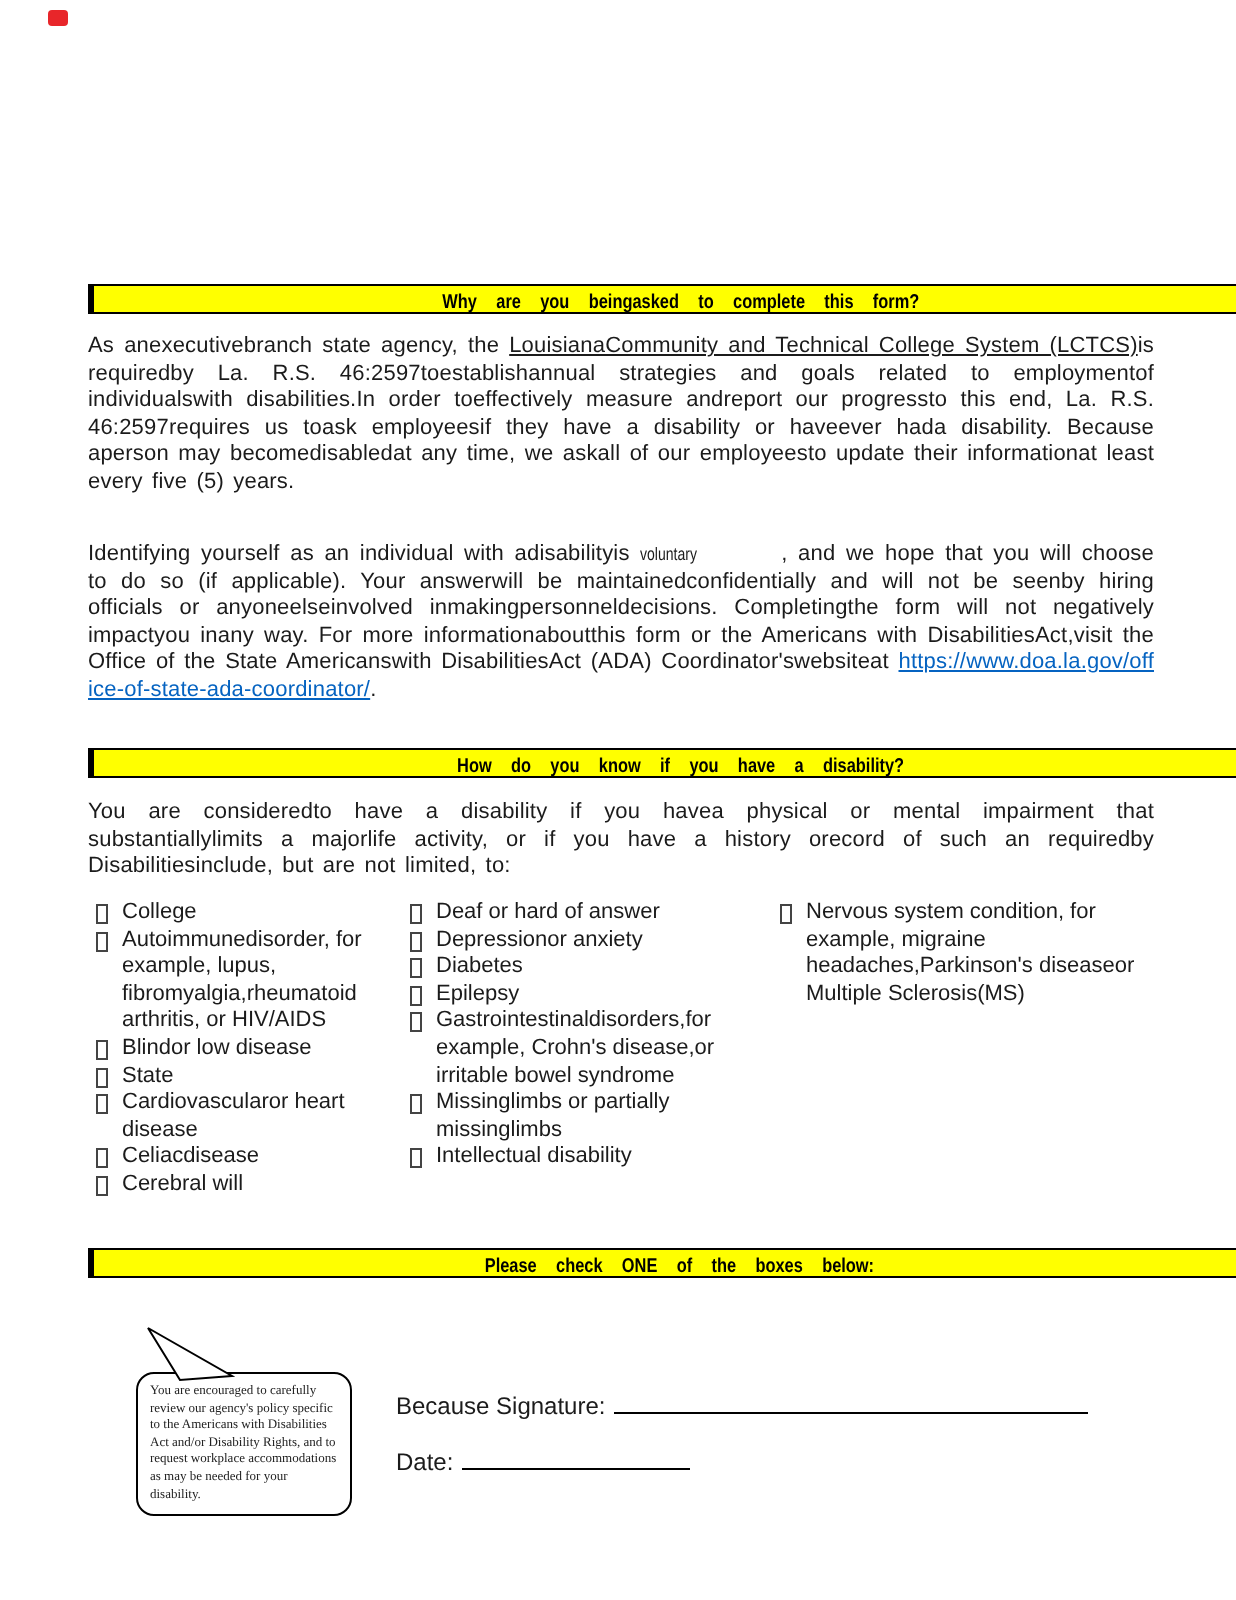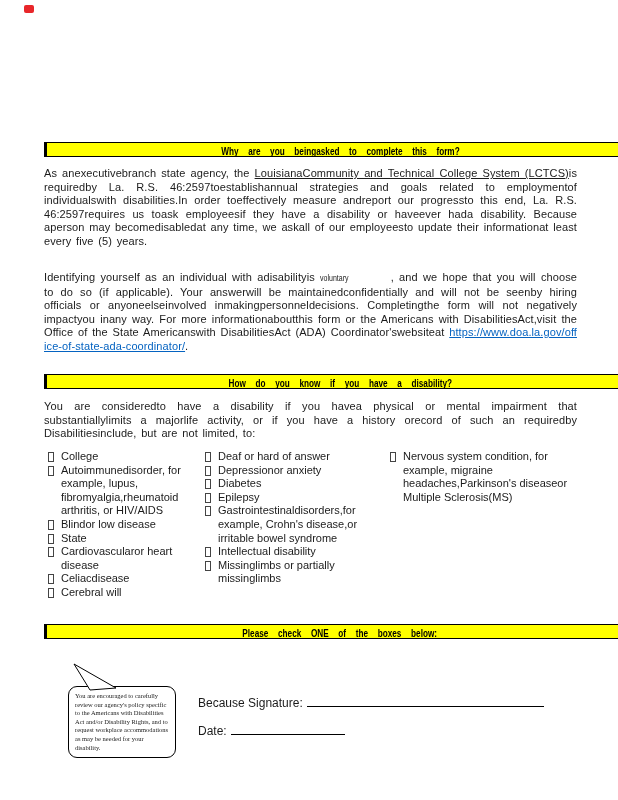--- a/index.html
+++ b/index.html
@@ -140,25 +140,25 @@
       <li>
           <span class="tofu"></span>
           <span>Epilepsy</span>
         </li>
       <li>
           <span class="tofu"></span>
           <span>Gastrointestinaldisorders,for example, Crohn's disease,or irritable bowel syndrome</span>
         </li>
       <li>
           <span class="tofu"></span>
-          <span>Intellectual disability</span>
+          <span>Missinglimbs or partially missinglimbs</span>
         </li>
       <li>
           <span class="tofu"></span>
-          <span>Missinglimbs or partially missinglimbs</span>
+          <span>Intellectual disability</span>
         </li>
     </ul>
     <ul class="col col3">
       <li>
           <span class="tofu"></span>
           <span>Nervous system condition, for example, migraine headaches,Parkinson's diseaseor Multiple Sclerosis(MS)</span>
         </li>
     </ul>
   </div>
 

